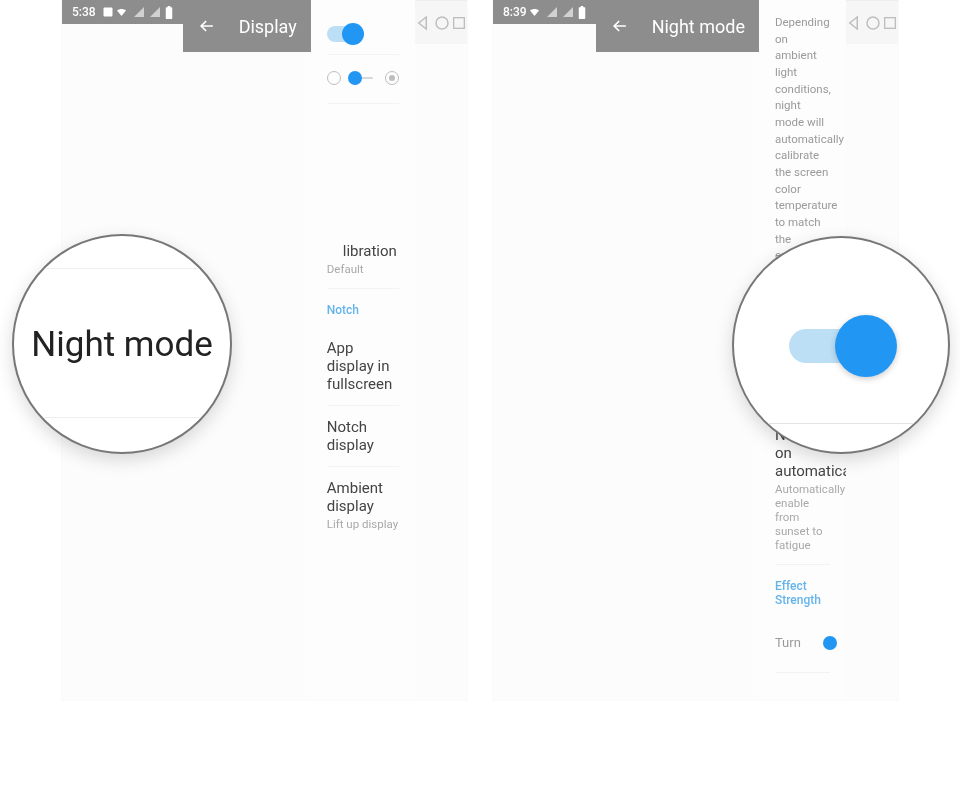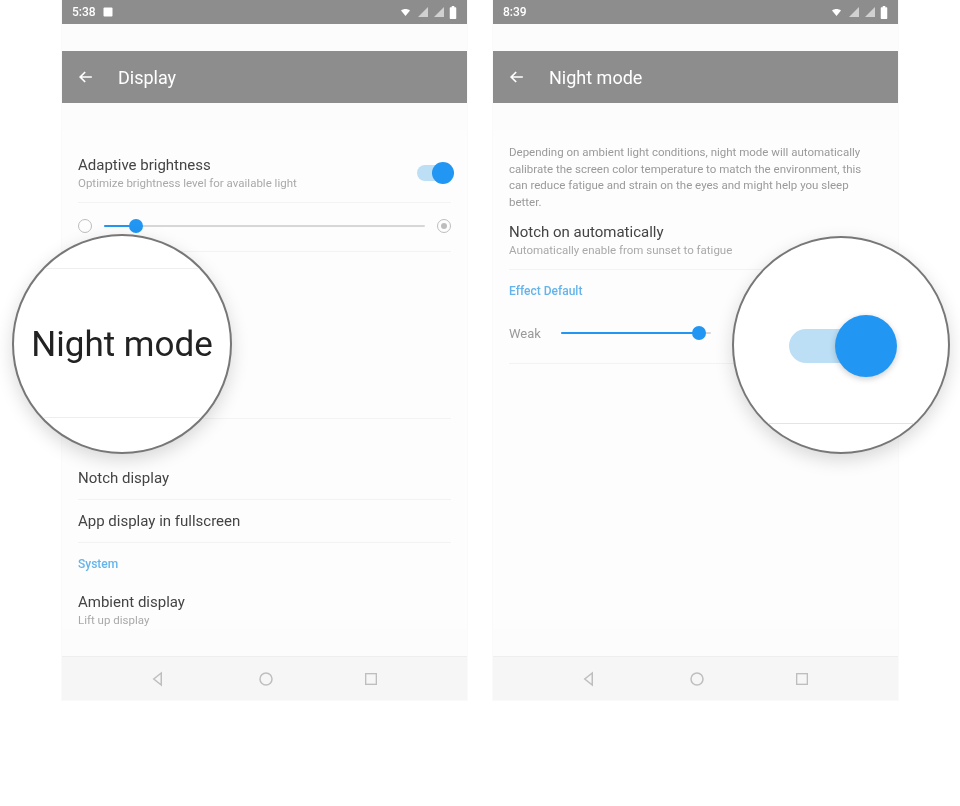--- a/index.html
+++ b/index.html
@@ -16,24 +16,22 @@
     gap: 26px;
     padding: 0 62px;
     height: 100%;
     align-items: flex-start;
   }
   .phone {
     width: 405px;
     height: 700px;
     background: #fcfcfc;
     display: flex;
-    flex-direction: column;
     position: relative;
     box-shadow: 0 0 0 1px rgba(0,0,0,0.02);
-    gap: 27px;
   }
   
   .status-bar {
     height: 24px;
     background: #8d8d8d;
     display: flex;
     align-items: center;
     justify-content: space-between;
     padding: 0 10px;
     color: #fff;
@@ -281,24 +279,20 @@
       </div>
     </div>
     <div class="app-bar">
       <svg width="20" height="20" viewBox="0 0 24 24" fill="none" stroke="#fff" stroke-width="2">
           <path d="M19 12H5M11 18l-6-6 6-6"></path>
         </svg>
       <span class="title">Display</span>
     </div>
     <div class="content">
       <div class="row row-flex">
-        <div>
-          <div class="row-title">Adaptive brightness</div>
-          <div class="row-sub">Optimize brightness level for available light</div>
-        </div>
         <div class="toggle">
             <div class="knob"></div>
           </div>
       </div>
       <div class="slider-row">
         <div class="mini-icon"></div>
         <div class="slider-track">
           <div class="slider-fill" style="width:10%"></div>
           <div class="slider-thumb" style="left:10%"></div>
         </div>
@@ -308,27 +302,26 @@
       <div class="row hidden-row" style="height:54px"></div>
       <div class="row hidden-row" style="height:54px"></div>
 
       <div class="row">
         <div class="row-title"><span style="visibility:hidden">Color ca</span><span>libration</span></div>
         <div class="row-sub">Default</div>
       </div>
 
       <div class="section-header">Notch</div>
       <div class="row">
+        <div class="row-title">App display in fullscreen</div>
+      </div>
+      <div class="row">
         <div class="row-title">Notch display</div>
       </div>
-      <div class="row">
-        <div class="row-title">App display in fullscreen</div>
-      </div>
-
-      <div class="section-header">System</div>
+
       <div class="row">
         <div class="row-title">Ambient display</div>
         <div class="row-sub">Lift up display</div>
       </div>
     </div>
     <div class="nav-bar">
       <svg width="18" height="18" viewBox="0 0 24 24" fill="none" stroke="#888" stroke-width="2">
           <path d="M15 4l-10 8 10 8z" fill="none"></path>
         </svg>
       <svg width="18" height="18" viewBox="0 0 24 24" fill="none" stroke="#888" stroke-width="2">
@@ -369,23 +362,23 @@
     </div>
     <div class="content">
       <div class="desc-text">Depending on ambient light conditions, night mode will automatically calibrate the screen color temperature to match the environment, this can reduce fatigue and strain on the eyes and might help you sleep better.</div>
 
       <div class="row">
         <div class="row-title">Notch on automatically</div>
         <div class="row-sub">Automatically enable from sunset to fatigue</div>
       </div>
 
 
-      <div class="section-header">Effect Default</div>
+      <div class="section-header">Effect Strength</div>
       <div class="strength-row">
-        <span class="strength-label">Weak</span>
+        <span class="strength-label">Turn</span>
         <div class="slider-track" style="max-width:150px">
           <div class="slider-fill" style="width:92%"></div>
           <div class="slider-thumb" style="left:92%"></div>
         </div>
       </div>
     </div>
     <div class="nav-bar">
       <svg width="18" height="18" viewBox="0 0 24 24" fill="none" stroke="#888" stroke-width="2">
           <path d="M15 4l-10 8 10 8z"></path>
         </svg>

